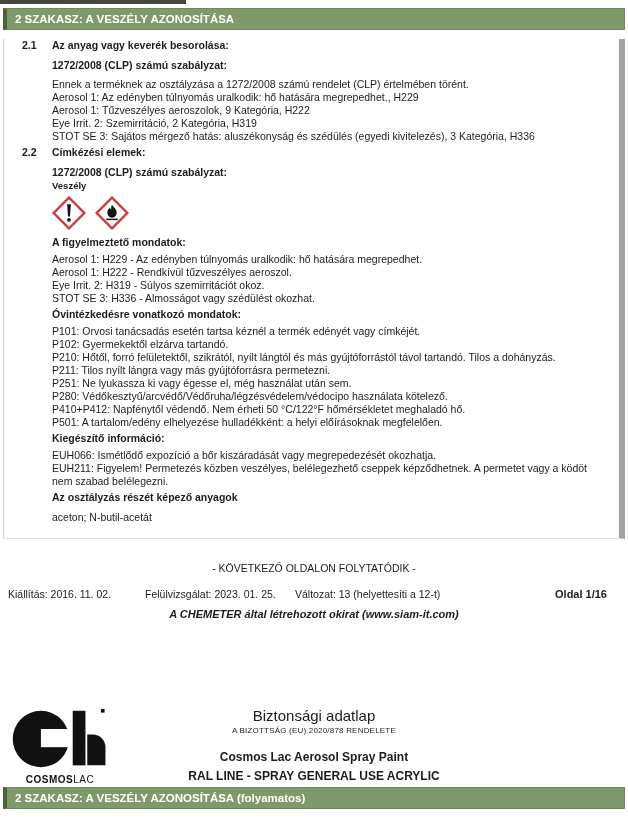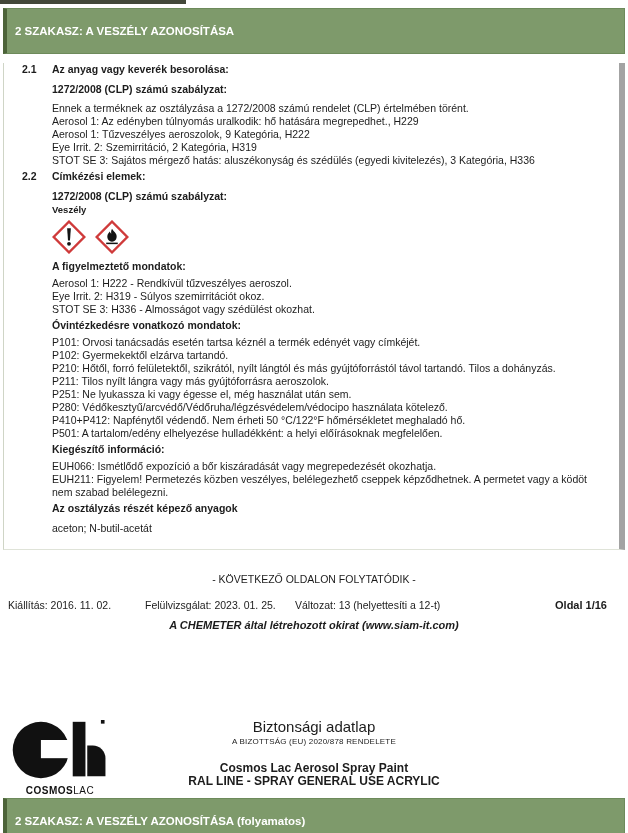--- a/index.html
+++ b/index.html
@@ -8,21 +8,21 @@
     font-family:"Liberation Sans","DejaVu Sans",sans-serif;
     color:#1c1c1c;font-size:10.5px;line-height:13px;
     -webkit-font-smoothing:antialiased;
   }
   .top-strip{width:186px;height:4px;background:#43483a;}
   .page{position:relative;}
   .section-bar{
     margin:4px 3px 0 3px;
     background:#7e9a6b;color:#ffffff;
     font-weight:bold;font-size:11.5px;line-height:14px;
-    padding:15px 8px;
+    padding:3px 8px;
     border:1px solid #6d8a5b;border-left:4px solid #4c6339;
     box-sizing:border-box;
   }
   .content-box{
     margin:0 3px;background:#fff;
     border-left:1px solid #cfd5c6;border-right:6px solid #a3a3a3;
     border-bottom:1px solid #dfe3d8;
     box-sizing:border-box;
     padding-bottom:14px;
   }
@@ -44,21 +44,21 @@
   .footer-row .f4{position:absolute;right:21px;font-weight:bold;font-size:11px;}
   .chemeter{text-align:center;font-weight:bold;font-style:italic;font-size:11px;margin-top:6px;}
   .page2-header{position:relative;margin-top:86px;height:76px;}
   .logo{position:absolute;left:8px;top:2px;width:104px;text-align:center;}
   .logo-text{font-size:10px;letter-spacing:0.5px;margin-top:1px;color:#111;}
   .logo-text .l1{font-weight:bold;}
   .hdr-center{text-align:center;padding-top:2px;}
   .hdr-doctype{font-size:15px;}
   .hdr-reg{font-size:8px;margin-top:2px;letter-spacing:0.2px;}
   .hdr-product{font-weight:bold;font-size:12px;margin-top:14px;}
-  .hdr-line{font-weight:bold;font-size:12px;margin-top:0;}
+  .hdr-line{font-weight:bold;font-size:12px;margin-top:6px;}
 </style>
 </head>
 <body>
 
 <div class="page">
 
   <div class="top-strip"></div>
 
   <div class="section-bar">
     <span>2 SZAKASZ: A VESZÉLY AZONOSÍTÁSA</span>
@@ -94,31 +94,32 @@
       </svg>
       <svg class="picto" viewBox="0 0 100 100">
         <rect x="18" y="18" width="64" height="64" transform="rotate(45 50 50)" fill="#ffffff" stroke="#cf3a3a" stroke-width="7"></rect>
         <path d="M50 26 c3 6 8 9 11 14 c3.4 5 3.6 11.5 1 16.5 c-2.4 4.6-7 7.5-12 7.5 c-5 0-9.6-2.9-12-7.5 c-2.6-5-2.4-11.5 1-16.5 c1.4-2.2 3.2-4 4.6-6.2 c0.6 2.8 2 5 4.2 6.4 c-0.8-4.8-0.2-10 2.2-14.2 z" fill="#141414"></path>
         <rect x="33" y="66.5" width="34" height="4.5" fill="#141414"></rect>
       </svg>
     </div>
 
     <div class="indent bold mt6">A figyelmeztető mondatok:</div>
     <div class="indent mt4">
+      <div>Aerosol 1: H229 - Az edényben túlnyomás uralkodik: hő hatására megrepedhet.</div>
       <div>Aerosol 1: H222 - Rendkívül tűzveszélyes aeroszol.</div>
       <div>Eye Irrit. 2: H319 - Súlyos szemirritációt okoz.</div>
       <div>STOT SE 3: H336 - Almosságot vagy szédülést okozhat.</div>
     </div>
 
     <div class="indent bold mt3">Óvintézkedésre vonatkozó mondatok:</div>
     <div class="indent mt4">
       <div>P101: Orvosi tanácsadás esetén tartsa kéznél a termék edényét vagy címkéjét.</div>
       <div>P102: Gyermekektől elzárva tartandó.</div>
       <div>P210: Hőtől, forró felületektől, szikrától, nyílt lángtól és más gyújtóforrástól távol tartandó. Tilos a dohányzás.</div>
-      <div>P211: Tilos nyílt lángra vagy más gyújtóforrásra aeroszolok.</div>
+      <div>P211: Tilos nyílt lángra vagy más gyújtóforrásra permetezni.</div>
       <div>P251: Ne lyukassza ki vagy égesse el, még használat után sem.</div>
       <div>P280: Védőkesztyű/arcvédő/Védőruha/légzésvédelem/védocipo használata kötelező.</div>
       <div>P410+P412: Napfénytől védendő. Nem érheti 50 °C/122°F hőmérsékletet meghaladó hő.</div>
       <div>P501: A tartalom/edény elhelyezése hulladékként: a helyi előírásoknak megfelelően.</div>
     </div>
 
     <div class="indent bold mt3">Kiegészítő információ:</div>
     <div class="indent mt4">
       <div>EUH066: Ismétlődő expozíció a bőr kiszáradását vagy megrepedezését okozhatja.</div>
       <div>EUH211: Figyelem! Permetezés közben veszélyes, belélegezhető cseppek képződhetnek. A permetet vagy a ködöt nem szabad belélegezni.</div>

